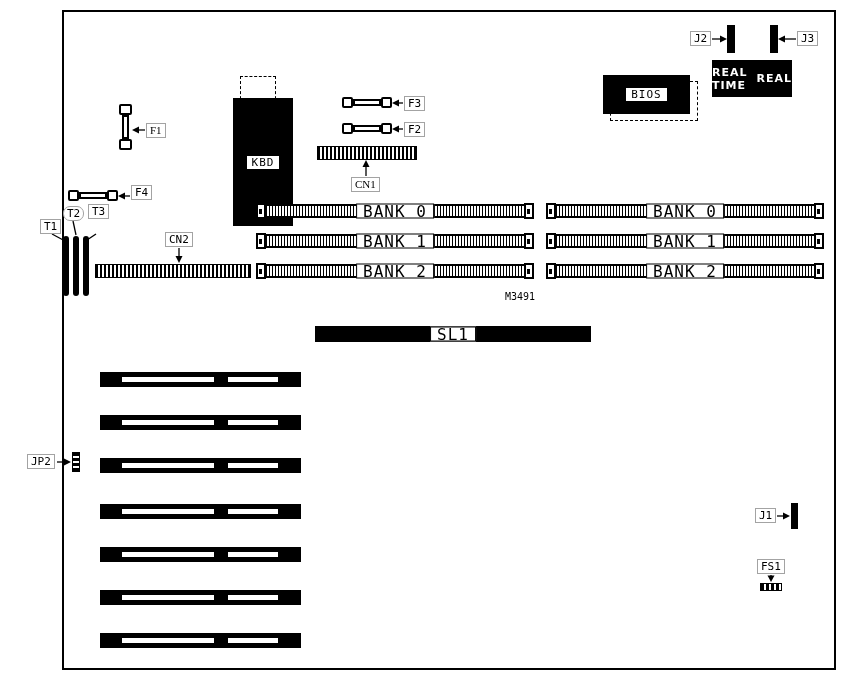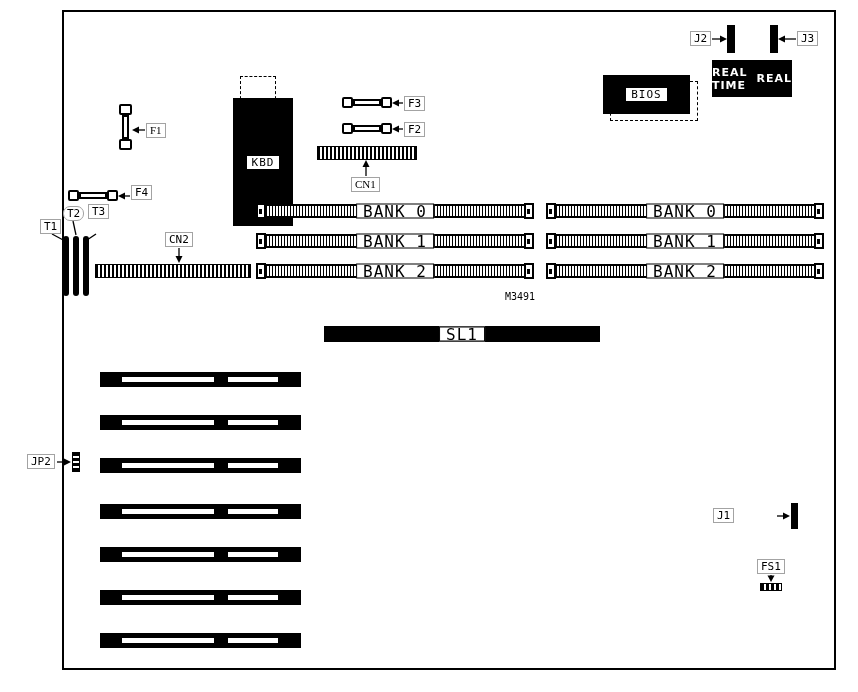--- a/index.html
+++ b/index.html
@@ -212,21 +212,21 @@
   </div>
   <div class="simm" style="left:546px;top:263px;">
     <i class="scap"></i>
       <i class="sbody"></i>
       <i class="scap"></i>
     <span class="slot-lbl">BANK 2</span>
   </div>
 
   <div class="plain" style="left:505px;top:291px;">M3491</div>
 
-  <div class="sl" style="left:324px;top:326px;">
+  <div class="sl" style="left:315px;top:326px;">
     <span class="slot-lbl">SL1</span>
   </div>
 
   <div class="isa" style="top:372px;">
       <i class="seg1"></i>
       <i class="seg2"></i>
     </div>
   <div class="isa" style="top:415px;">
       <i class="seg1"></i>
       <i class="seg2"></i>
@@ -248,19 +248,19 @@
       <i class="seg2"></i>
     </div>
   <div class="isa" style="top:633px;">
       <i class="seg1"></i>
       <i class="seg2"></i>
     </div>
 
   <div class="lbl" style="left:27px;top:454px;">JP2</div>
   <div class="jumper-v" style="left:72px;top:452px;"></div>
 
-  <div class="lbl" style="left:713px;top:508px;">J1</div>
+  <div class="lbl" style="left:755px;top:508px;">J1</div>
   <div class="vbar" style="left:791px;top:503px;width:7px;height:26px;"></div>
 
   <div class="lbl" style="left:757px;top:559px;">FS1</div>
   <div class="fs1comp" style="left:760px;top:583px;"></div>
 
 </div>
 
 </body></html>

